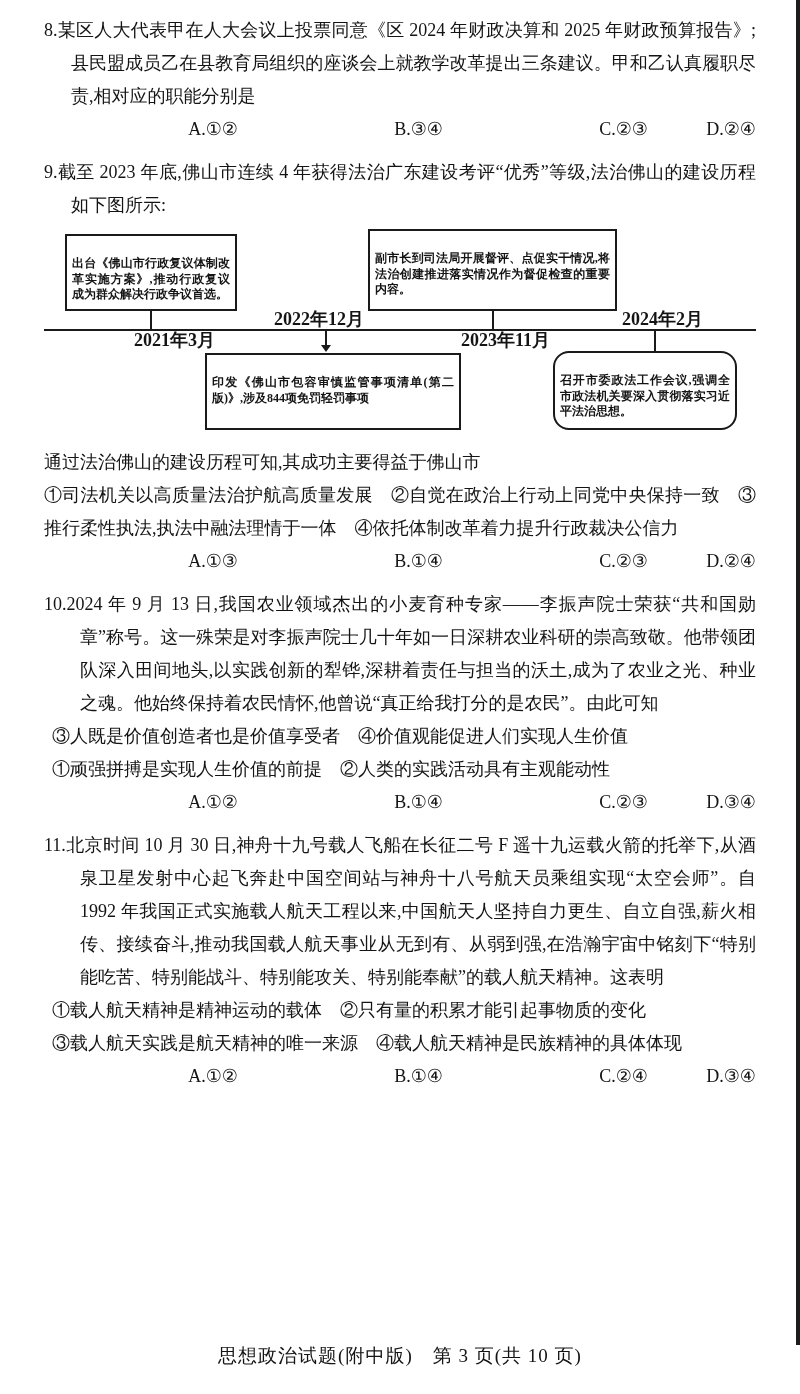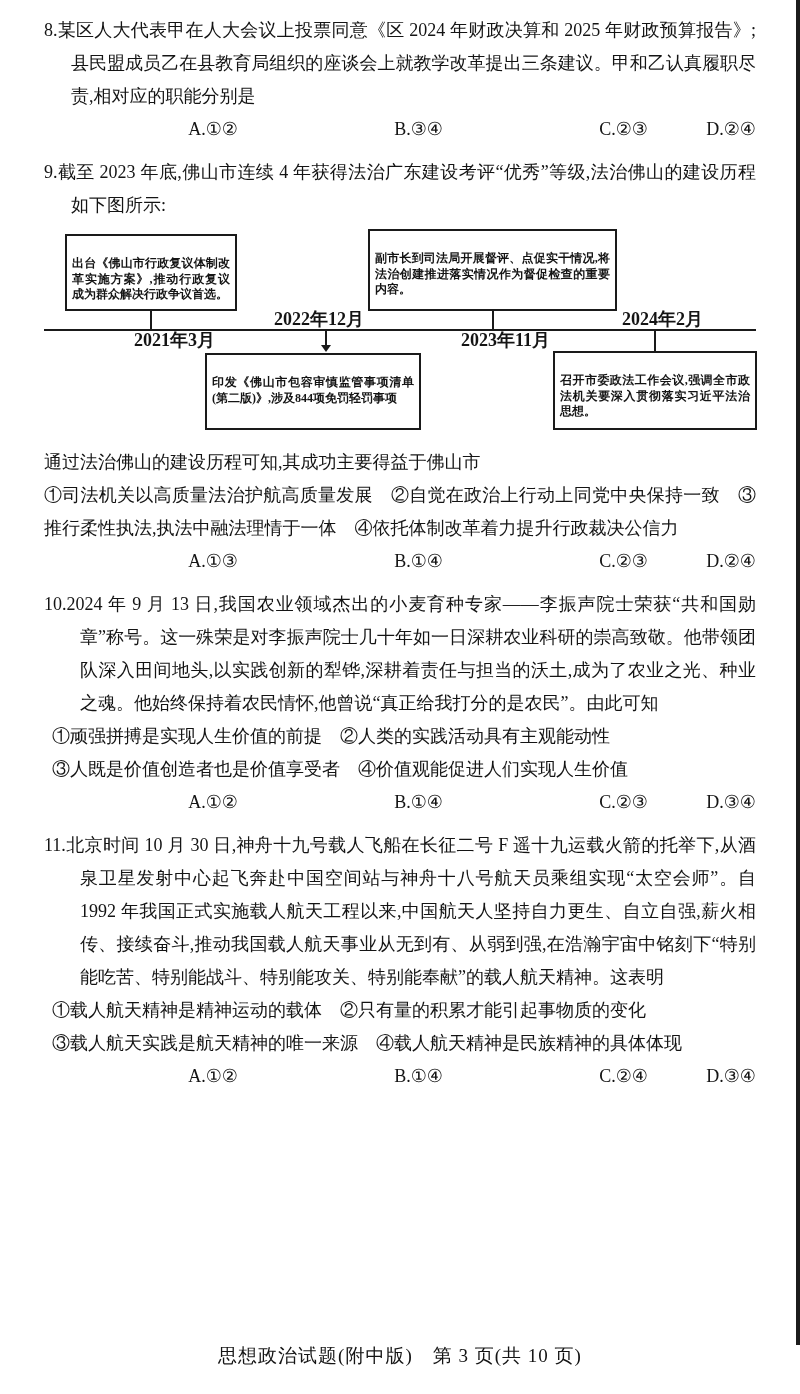--- a/index.html
+++ b/index.html
@@ -74,22 +74,22 @@
   </div>
 
   <div class="q">
     <div class="para hang2"><span>9.</span><span>截至 2023 年底,佛山市连续 4 年获得法治广东建设考评“优秀”等级,法治佛山的建设历程如下图所示:</span></div>
 
     <div class="diagram">
       <div class="dline"></div>
 
       <div class="dbox" style="left:21px; top:8px; width:172px; height:77px;">出台《佛山市行政复议体制改革实施方案》,推动行政复议成为群众解决行政争议首选。</div>
       <div class="dbox" style="left:324px; top:3px; width:249px; height:82px;">副市长到司法局开展督评、点促实干情况,将法治创建推进落实情况作为督促检查的重要内容。</div>
-      <div class="dbox" style="left:161px; top:127px; width:216px; height:77px;">印发《佛山市包容审慎监管事项清单(第二版)》,涉及844项免罚轻罚事项</div>
-      <div class="dbox" style="left:509px; top:125px; width:204px; height:79px;">召开市委政法工作会议,强调全市政法机关要深入贯彻落实习近平法治思想。</div>
+      <div class="dbox" style="left:161px; top:127px; width:256px; height:77px;">印发《佛山市包容审慎监管事项清单(第二版)》,涉及844项免罚轻罚事项</div>
+      <div class="dbox" style="left:509px; top:125px; width:184px; height:79px;border-radius:16px;">召开市委政法工作会议,强调全市政法机关要深入贯彻落实习近平法治思想。</div>
 
       <div class="ddate" style="left:230px; top:85px;">2022年12月</div>
       <div class="ddate" style="left:578px; top:85px;">2024年2月</div>
       <div class="ddate" style="left:90px; top:106px;">2021年3月</div>
       <div class="ddate" style="left:417px; top:106px;">2023年11月</div>
 
       <div class="vline" style="left:106px; top:85px; height:18px;"></div>
       <div class="vline" style="left:448px; top:85px; height:18px;"></div>
       <div class="vline" style="left:610px; top:105px; height:20px;"></div>
       <div class="vline" style="left:281px; top:105px; height:15px;"></div>
@@ -101,22 +101,22 @@
     <div class="opts">
       <span>A.①③</span>
       <span>B.①④</span>
       <span>C.②③</span>
       <span>D.②④</span>
     </div>
   </div>
 
   <div class="q">
     <div class="para hang3"><span>10.</span><span>2024 年 9 月 13 日,我国农业领域杰出的小麦育种专家——李振声院士荣获“共和国勋章”称号。这一殊荣是对李振声院士几十年如一日深耕农业科研的崇高致敬。他带领团队深入田间地头,以实践创新的犁铧,深耕着责任与担当的沃土,成为了农业之光、种业之魂。他始终保持着农民情怀,他曾说“真正给我打分的是农民”。由此可知</span></div>
+    <div class="items-line" style="padding-left:8px;">③人既是价值创造者也是价值享受者　④价值观能促进人们实现人生价值</div>
     <div class="items-line" style="padding-left:8px;">①顽强拼搏是实现人生价值的前提　②人类的实践活动具有主观能动性</div>
-    <div class="items-line" style="padding-left:8px;">③人既是价值创造者也是价值享受者　④价值观能促进人们实现人生价值</div>
     <div class="opts">
       <span>A.①②</span>
       <span>B.①④</span>
       <span>C.②③</span>
       <span>D.③④</span>
     </div>
   </div>
 
   <div class="q">
     <div class="para hang3"><span>11.</span><span>北京时间 10 月 30 日,神舟十九号载人飞船在长征二号 F 遥十九运载火箭的托举下,从酒泉卫星发射中心起飞奔赴中国空间站与神舟十八号航天员乘组实现“太空会师”。自 1992 年我国正式实施载人航天工程以来,中国航天人坚持自力更生、自立自强,薪火相传、接续奋斗,推动我国载人航天事业从无到有、从弱到强,在浩瀚宇宙中铭刻下“特别能吃苦、特别能战斗、特别能攻关、特别能奉献”的载人航天精神。这表明</span></div>

